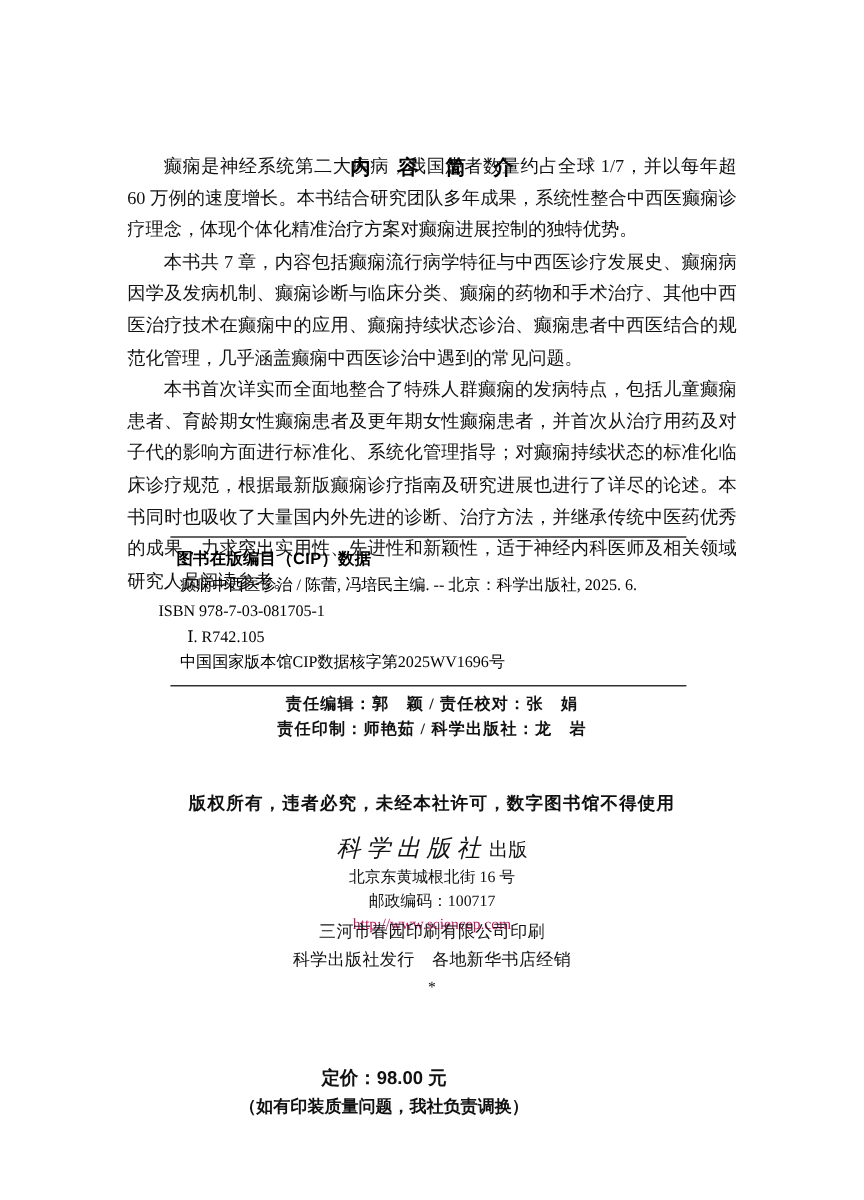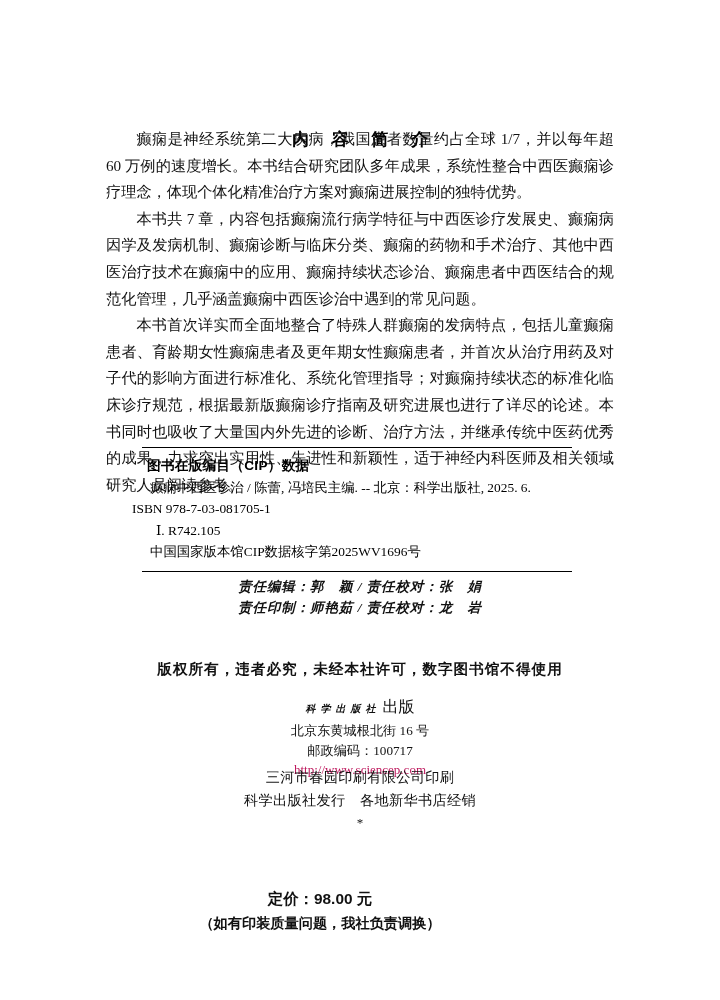--- a/index.html
+++ b/index.html
@@ -93,21 +93,20 @@
   .credits {
     position: absolute;
     left: 0;
     top: 576px;
     width: 720px;
     text-align: center;
     font-size: 13.4px;
     line-height: 21px;
     font-family: "Liberation Serif", "DejaVu Serif", serif;
     font-weight: bold;
-    font-style: italic;
     color: #111;
     letter-spacing: 1px;
   }
 
   
   .copyright-note {
     position: absolute;
     left: 0;
     top: 660px;
     width: 720px;
@@ -129,23 +128,23 @@
   }
   .pub-logo-line {
     font-size: 17px;
     line-height: 24px;
     color: #111;
     white-space: nowrap;
   }
   .pub-logo-brush {
     font-family: "Liberation Serif", "DejaVu Serif", serif;
     font-style: italic;
-    font-weight: bold;
+    font-weight: normal;
     letter-spacing: 5px;
-    font-size: 10px;
+    font-size: 20px;
   }
   .pub-logo-suffix {
     font-family: "Liberation Serif", "DejaVu Serif", serif;
     font-size: 16px;
     letter-spacing: 0px;
     margin-left: 2px;
   }
   .pub-line {
     font-size: 13.2px;
     line-height: 19.5px;
@@ -235,21 +234,21 @@
   <div class="cip">
     <div class="cip-head">图书在版编目（CIP）数据</div>
     <div class="ind1">癫痫中西医诊治 / 陈蕾, 冯培民主编. -- 北京：科学出版社, 2025. 6.</div>
     <div class="ind0">ISBN 978-7-03-081705-1</div>
     <div class="ind2">Ⅰ. R742.105</div>
     <div class="ind1">中国国家版本馆CIP数据核字第2025WV1696号</div>
   </div>
 
   <div class="credits">
     <div>责任编辑：郭　颖 / 责任校对：张　娟</div>
-    <div>责任印制：师艳茹 / 责任校对：龙　岩</div>
+    <div>责任印制：师艳茹 / 科学出版社：龙　岩</div>
   </div>
 
   <div class="copyright-note">版权所有，违者必究，未经本社许可，数字图书馆不得使用</div>
 
   <div class="publisher">
     <div class="pub-logo-line">
       <span class="pub-logo-brush">科学出版社</span><span class="pub-logo-suffix">出版</span>
     </div>
     <div class="pub-line">北京东黄城根北街 16 号</div>
     <div class="pub-line">邮政编码：100717</div>

